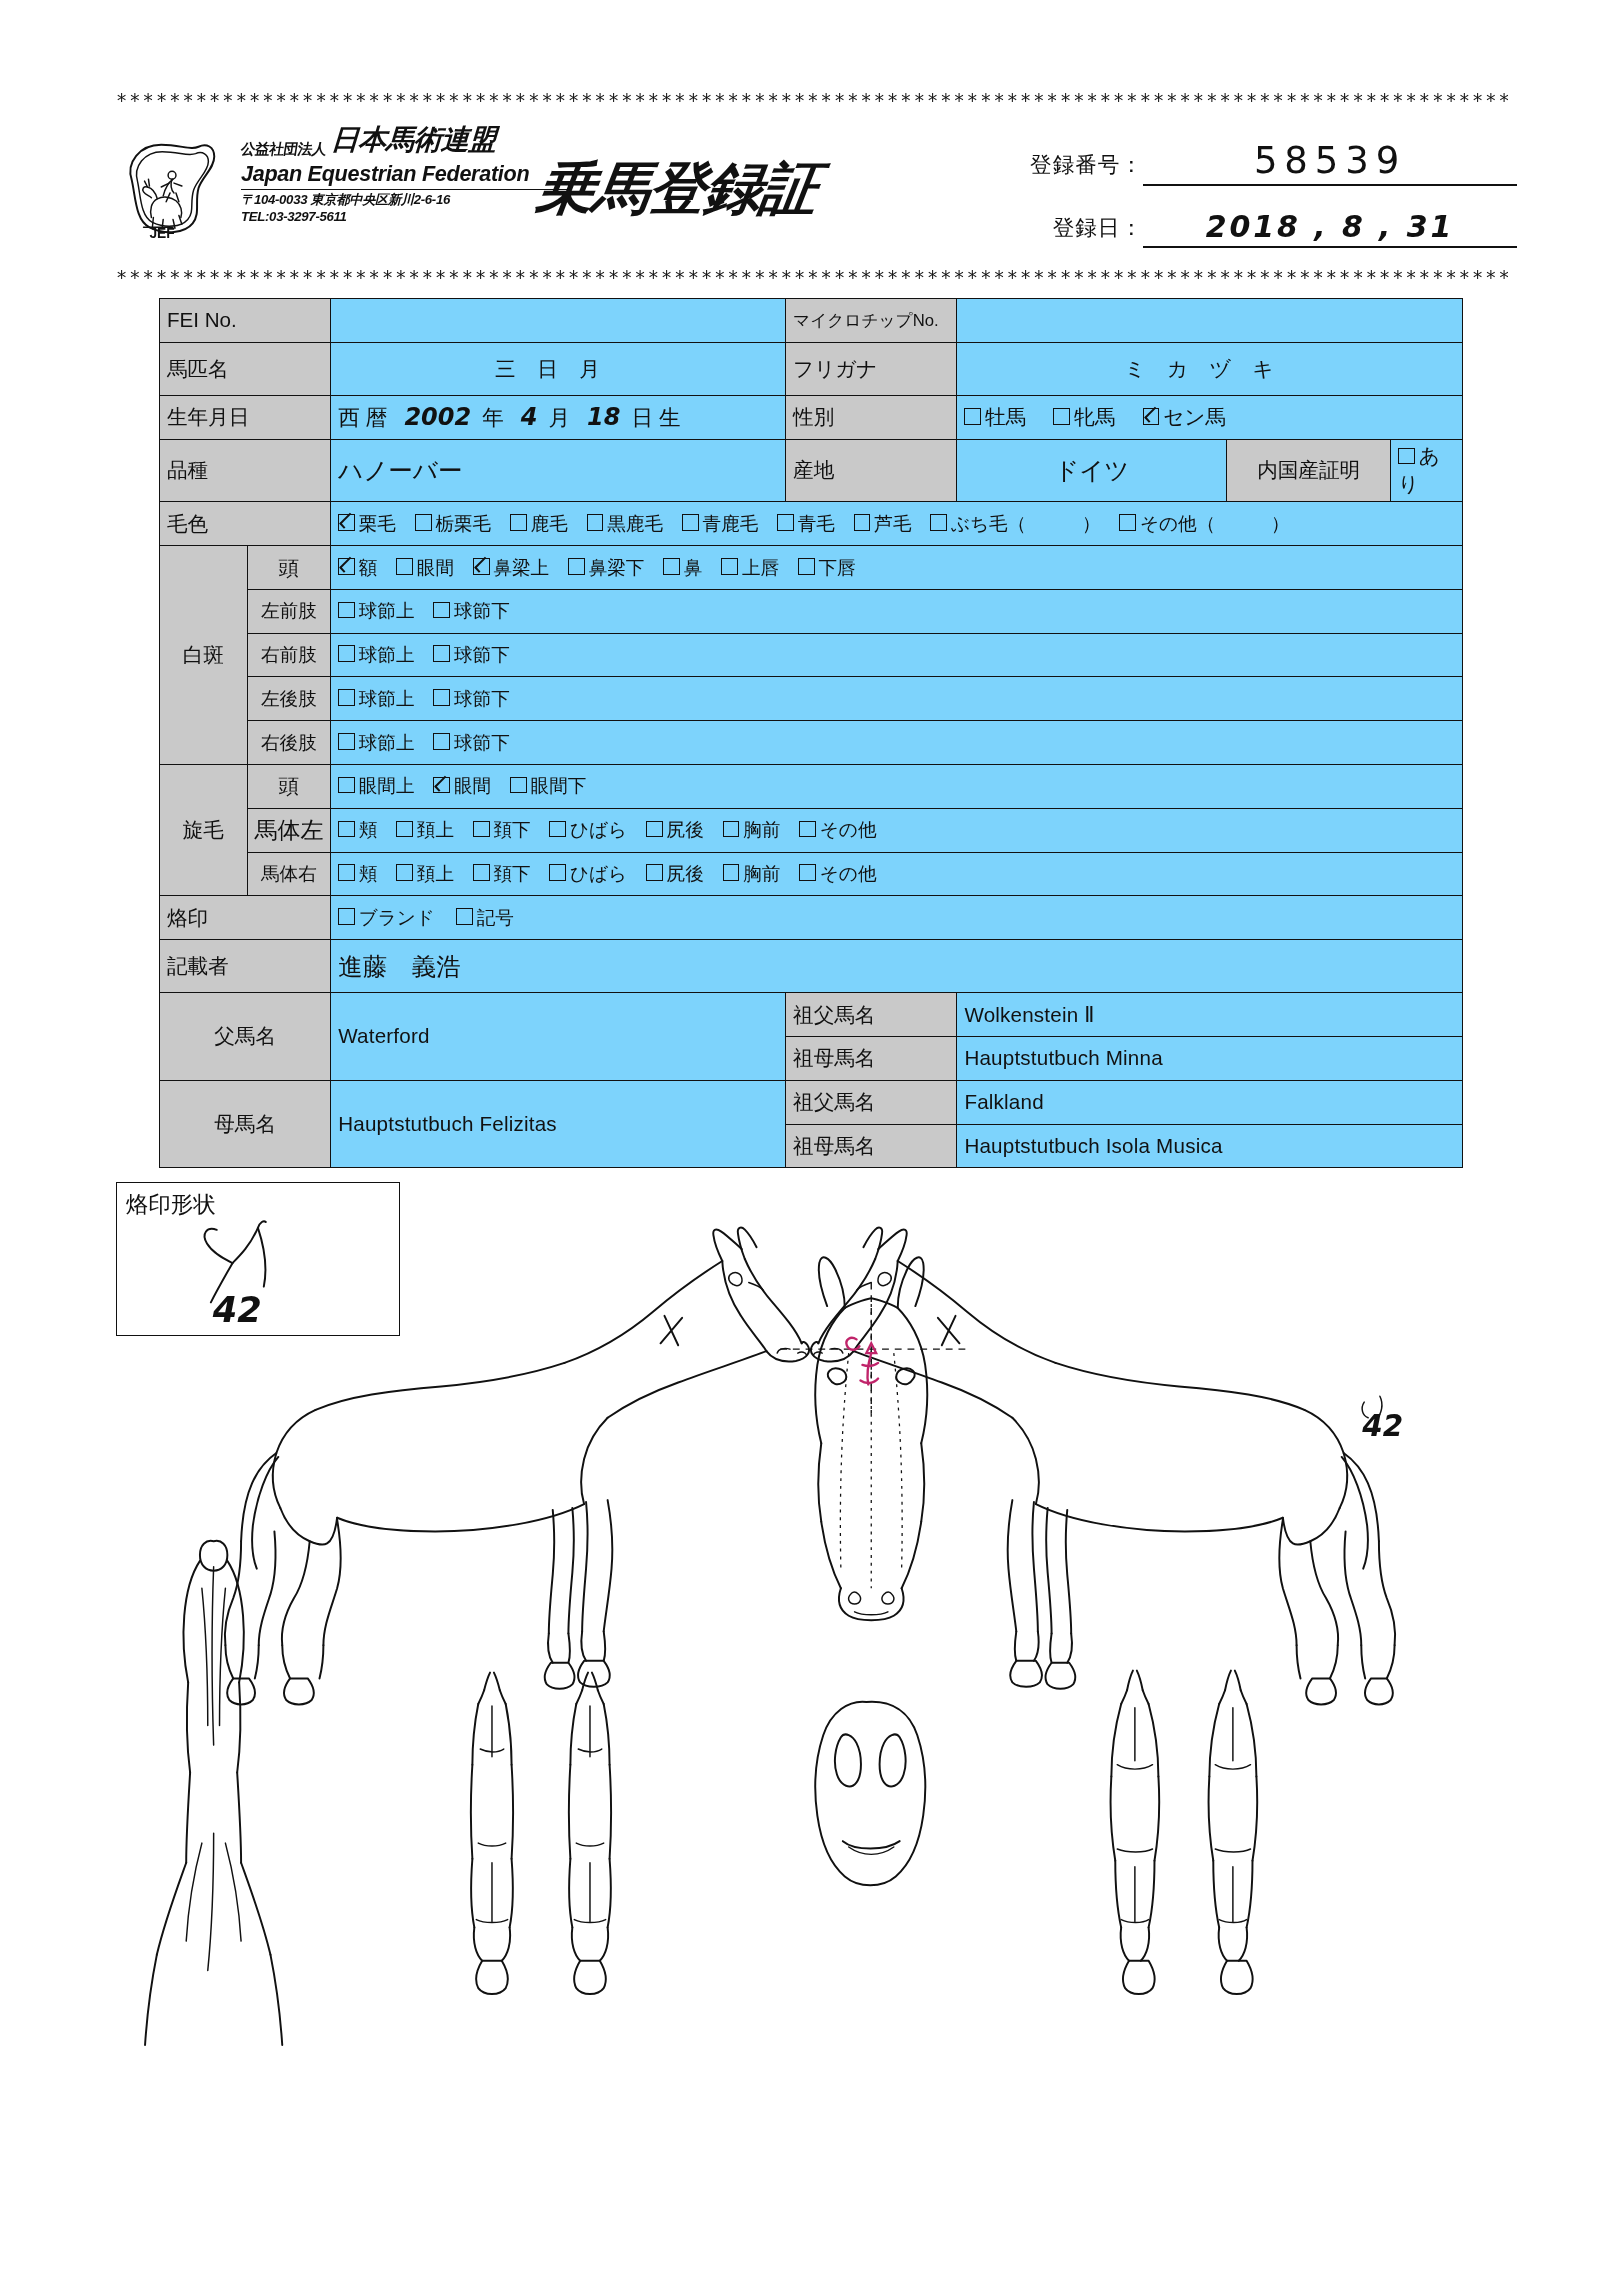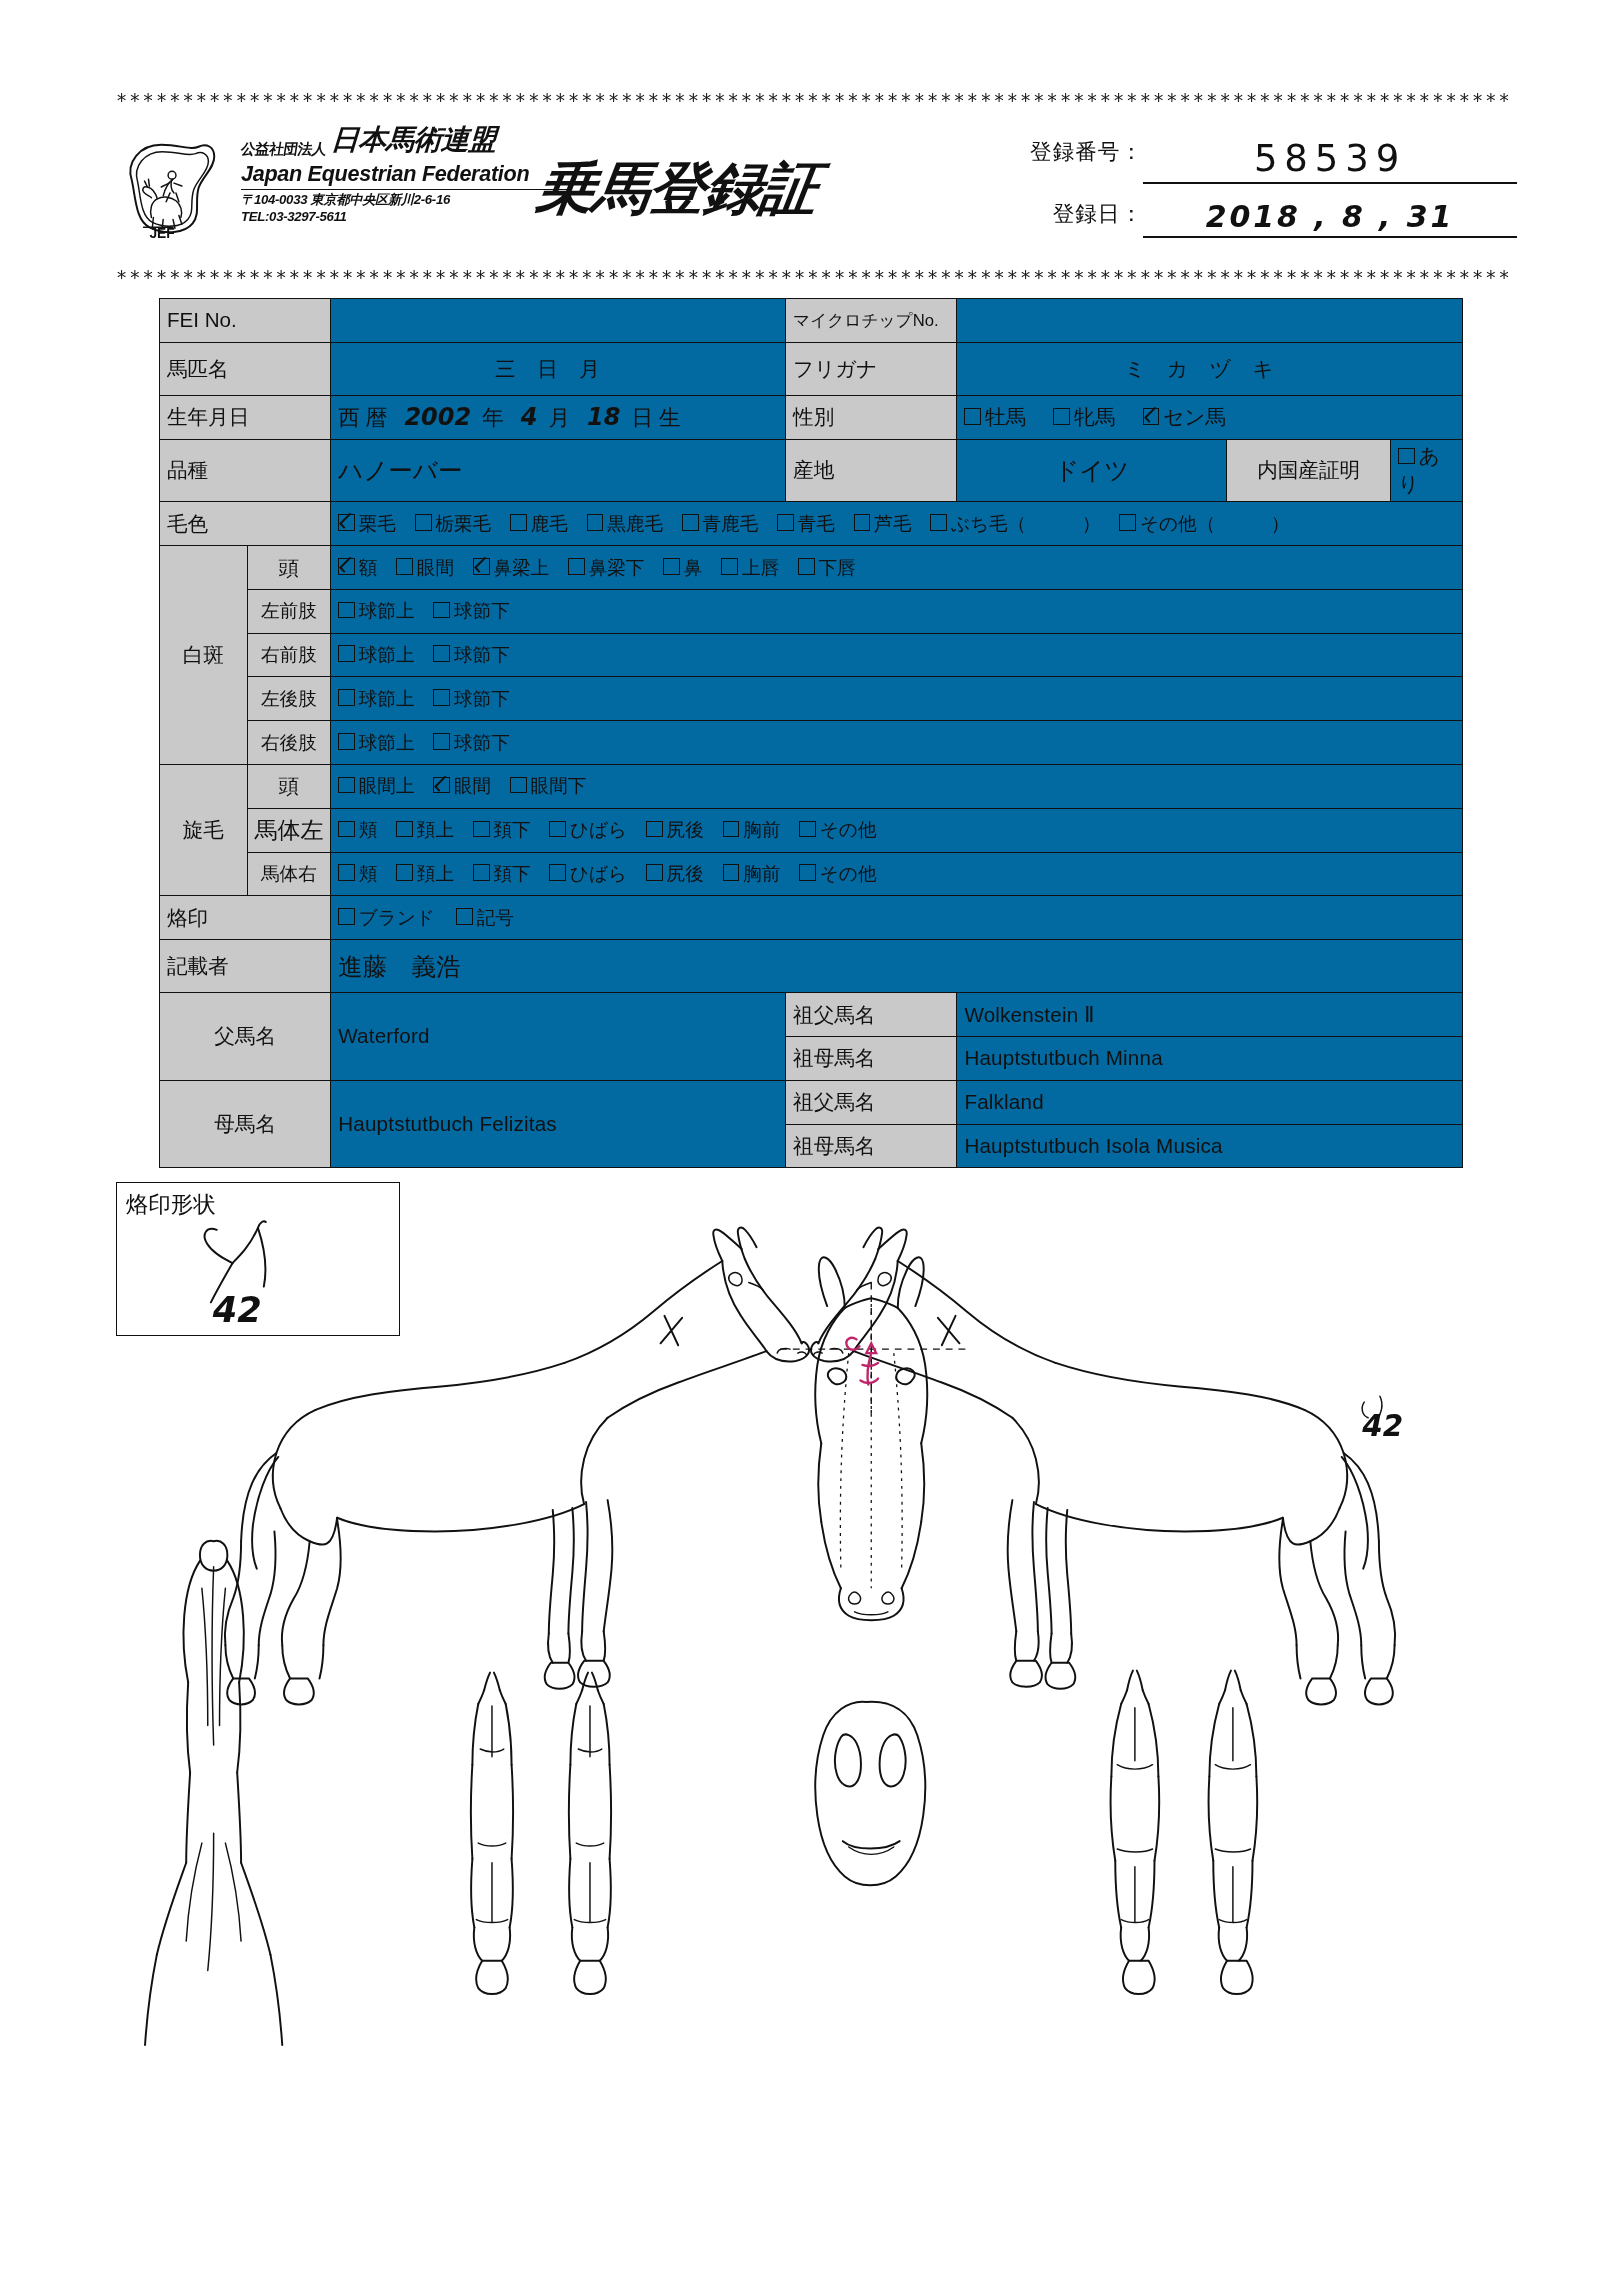--- a/index.html
+++ b/index.html
@@ -30,39 +30,39 @@
   .org-jef-jp{font-size:28px;font-weight:bold;letter-spacing:-0.5px;font-style:italic;transform:skewX(-3deg);}
   .org-jef-en{font-size:21.6px;font-style:italic;font-weight:600;letter-spacing:-0.3px;margin-top:2px;}
   .org-sep{border-top:1.6px solid #111;margin-top:2px;width:331px;}
   .org-addr{font-size:13.2px;font-style:italic;font-weight:700;letter-spacing:-0.3px;line-height:15px;margin-top:2px;}
   .doc-title{
     position:absolute;left:421px;top:23.5px;
     font-size:57px;font-weight:900;font-style:italic;letter-spacing:-1px;
     transform:skewX(-8deg);
   }
   .reg-block{position:absolute;left:882px;top:9.8px;width:519px;}
-  .reg-row{display:flex;align-items:flex-start;height:49px;}
+  .reg-row{display:flex;align-items:flex-end;height:49px;}
   .reg-row + .reg-row{margin-top:13.7px;}
   .reg-label{font-size:21.6px;width:145px;text-align:right;padding-bottom:6.9px;letter-spacing:1px;}
   .reg-value{
     flex:1;border-bottom:2.3px solid #111;text-align:center;
     font-size:37px;letter-spacing:6.9px;padding-bottom:2px;
     font-family:"DejaVu Sans","Liberation Sans",sans-serif;
   }
   .reg-value.hand{font-style:italic;font-weight:bold;font-size:30px;letter-spacing:2.9px;}
 
   
   .tbl{position:absolute;left:159px;top:298px;width:1304px;border-collapse:collapse;}
   .tbl td{
     border:1.4px solid #111;font-size:20.6px;padding:2.9px 6.9px;
     vertical-align:middle;height:37px;
   }
   .tbl td.hd{background:#c9c9c9;font-weight:normal;text-align:left;white-space:nowrap;}
   .tbl td.hd.ctr{text-align:center;}
-  .tbl td.val{background:#0369a1;}
+  .tbl td.val{background:#7dd3fc;}
   .tbl td.big{font-size:24.5px;}
   .tbl .tall{height:53px;margin-left:46px;}
   .hand{
     font-family:"DejaVu Sans","Liberation Sans",sans-serif;
     font-style:italic;font-weight:bold;
   }
   .name-spread{letter-spacing:21.6px;font-size:27.4px;text-align:center;padding-left:39px;}
   .kana-spread{letter-spacing:21.6px;font-size:27.4px;text-align:center;padding-left:39px;}
   .cb{display:inline-block;width:14.7px;height:14.7px;border:1.6px solid #111;position:relative;
       margin-right:3.9px;vertical-align:-1px;}

